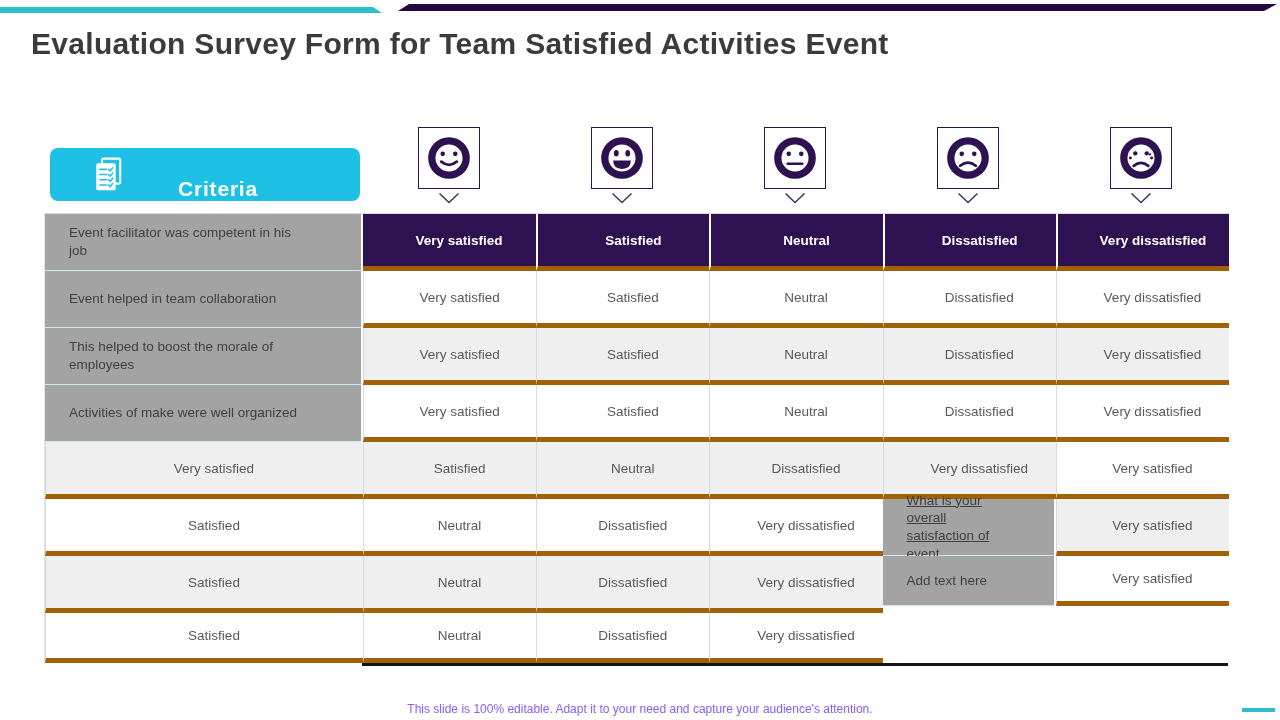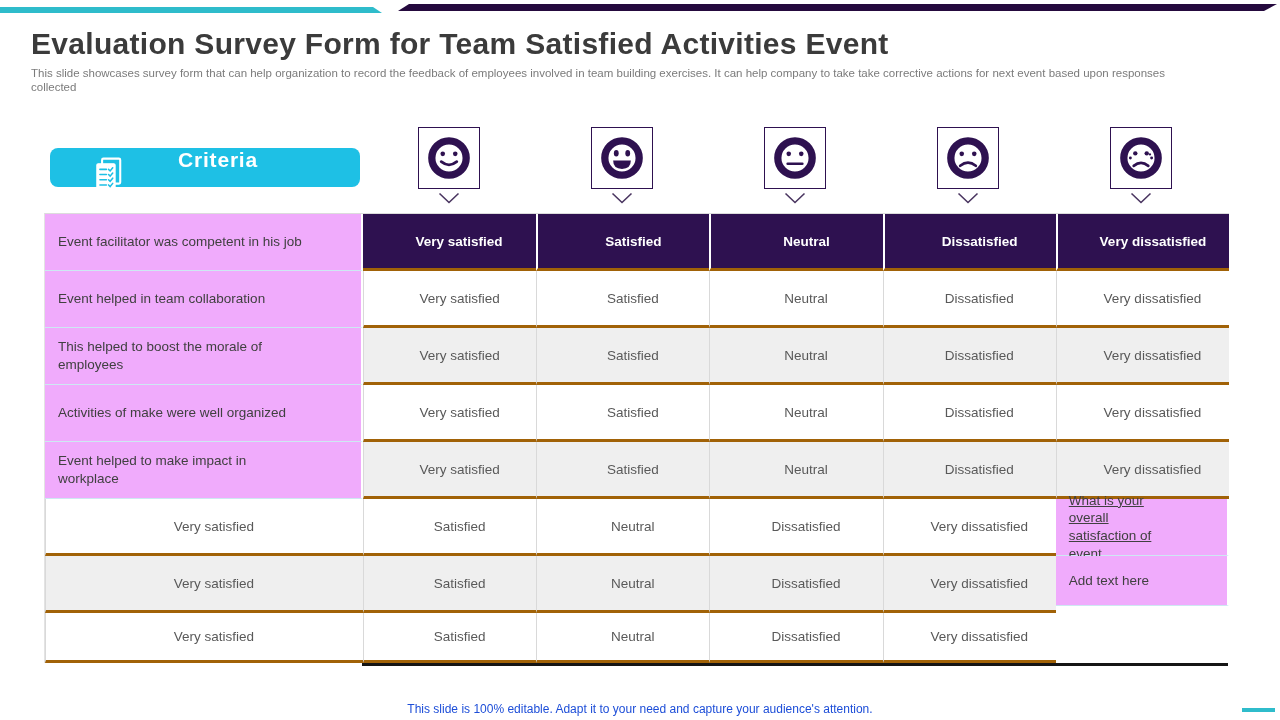--- a/index.html
+++ b/index.html
@@ -12,60 +12,59 @@
   .bar-purple{position:absolute;left:398px;top:4px;width:879px;height:7px;background:#250a3e;
     clip-path:polygon(11px 0,100% 0,calc(100% - 13px) 100%,0 100%);}
 
   
   .title{position:absolute;left:31px;top:27px;width:1120px;font-size:30px;font-weight:700;
     color:#3b3b3b;letter-spacing:0.3px;}
   .subtitle{position:absolute;left:31px;top:66px;width:1135px;font-size:11.5px;line-height:1.25;
     color:#7b7b7b;}
 
   
-  .criteria-btn{position:absolute;left:50px;top:148px;width:310px;height:39px;background:#1ec0e5;
-    border-radius:8px;display:flex;align-items:flex-start;justify-content:center;}
+  .criteria-btn{position:absolute;left:50px;top:148px;width:310px;height:53px;background:#1ec0e5;
+    border-radius:8px;display:flex;align-items:flex-end;justify-content:center;}
   .criteria-btn .icon{position:absolute;left:40px;top:8px;}
   .criteria-btn .label{font-size:21px;font-weight:700;color:#ffffff;letter-spacing:0.8px;margin-left:26px;}
 
   
   .emoji-strip{position:absolute;left:362px;top:127px;width:866px;display:grid;
     grid-template-columns:repeat(5,1fr);justify-items:center;}
   .emoji-cell{display:flex;flex-direction:column;align-items:center;}
   .emoji-box{width:60px;height:60px;background:#ffffff;border:1.5px solid #2e1150;
     display:flex;align-items:center;justify-content:center;}
   .chev{margin-top:3px;}
 
   
   .table{position:absolute;left:44px;top:213px;width:1184px;display:grid;
     grid-template-columns:318px repeat(5,1fr);border-top:1px solid #dcdcdc;border-left:1px solid #e3e3e3;}
   .cell{display:flex;align-items:center;font-size:13.5px;box-sizing:border-box;
-    border-bottom:3px solid #a16207;padding-left:19px;}
-  .cell.criteria{background:#f0abfc;color:#404040;padding:6px 58px 6px 13px;line-height:1.3;
+    border-bottom:5px solid #a16207;padding-left:19px;}
+  .cell.criteria{background:#a3a3a3;color:#404040;padding:6px 58px 6px 24px;line-height:1.3;
     border-bottom:1px solid #cde8f2;border-right:2px solid #ffffff;}
   .cell.rating{justify-content:center;color:#595959;border-left:1px solid #d9d9d9;background:#ffffff;}
   .cell.rating.gray{background:#efefef;}
   .cell.rating.hdr{background:#2e1150;color:#ffffff;font-weight:700;border-left:2px solid #ffffff;}
   .cell.rating.hdr.first{border-left:none;}
   .black-line{position:absolute;left:362px;top:663px;width:866px;height:2.5px;background:#151515;}
 
   
-  .footer{position:absolute;left:0;top:702px;width:1280px;text-align:center;font-size:12px;color:#1d4ed8;}
+  .footer{position:absolute;left:0;top:702px;width:1280px;text-align:center;font-size:12px;color:#8b5cf6;}
   .bottom-teal{position:absolute;left:1242px;top:708px;width:33px;height:4px;background:#2fbccb;}
 </style>
 </head>
 <body>
 
 <div class="slide">
 
   <div class="bar-teal"></div>
   <div class="bar-purple"></div>
 
   <div class="title">Evaluation Survey Form for Team Satisfied Activities Event</div>
-  <div class="subtitle">This slide showcases survey form that can help organization to record the feedback of employees involved in team building exercises. It can help company to take take corrective actions for next event based upon responses collected</div>
 
   <div class="criteria-btn">
     <span class="icon">
       <svg width="38" height="38" viewBox="0 0 44 44">
         <rect x="14" y="3" width="21" height="29" rx="1.5" fill="#1ec0e5" stroke="#ffffff" stroke-width="2.4"></rect>
         <rect x="8" y="9" width="21" height="30" rx="1.5" fill="#ffffff" stroke="#ffffff" stroke-width="1.5"></rect>
         <g stroke="#1ec0e5" stroke-width="1.8" fill="none" stroke-linecap="round">
           <line x1="11.5" y1="15.5" x2="19" y2="15.5"></line>
             <path d="M21.5 15.5 l1.8 1.8 3-3.6"></path>
           <line x1="11.5" y1="21.5" x2="19" y2="21.5"></line>
@@ -169,21 +168,20 @@
       <div class="cell rating gray" style="height: 57px;">Satisfied</div>
       <div class="cell rating gray" style="height: 57px;">Neutral</div>
       <div class="cell rating gray" style="height: 57px;">Dissatisfied</div>
       <div class="cell rating gray" style="height: 57px;">Very dissatisfied</div>
       <div class="cell criteria" style="height: 57px;">Activities of make were well organized</div>
       <div class="cell rating" style="height: 57px;">Very satisfied</div>
       <div class="cell rating" style="height: 57px;">Satisfied</div>
       <div class="cell rating" style="height: 57px;">Neutral</div>
       <div class="cell rating" style="height: 57px;">Dissatisfied</div>
       <div class="cell rating" style="height: 57px;">Very dissatisfied</div>
-      <div class="cell criteria" style="height: 57px;">Event helped to make impact in workplace</div>
       <div class="cell rating gray" style="height: 57px;">Very satisfied</div>
       <div class="cell rating gray" style="height: 57px;">Satisfied</div>
       <div class="cell rating gray" style="height: 57px;">Neutral</div>
       <div class="cell rating gray" style="height: 57px;">Dissatisfied</div>
       <div class="cell rating gray" style="height: 57px;">Very dissatisfied</div>
       <div class="cell rating" style="height: 57px;">Very satisfied</div>
       <div class="cell rating" style="height: 57px;">Satisfied</div>
       <div class="cell rating" style="height: 57px;">Neutral</div>
       <div class="cell rating" style="height: 57px;">Dissatisfied</div>
       <div class="cell rating" style="height: 57px;">Very dissatisfied</div>

